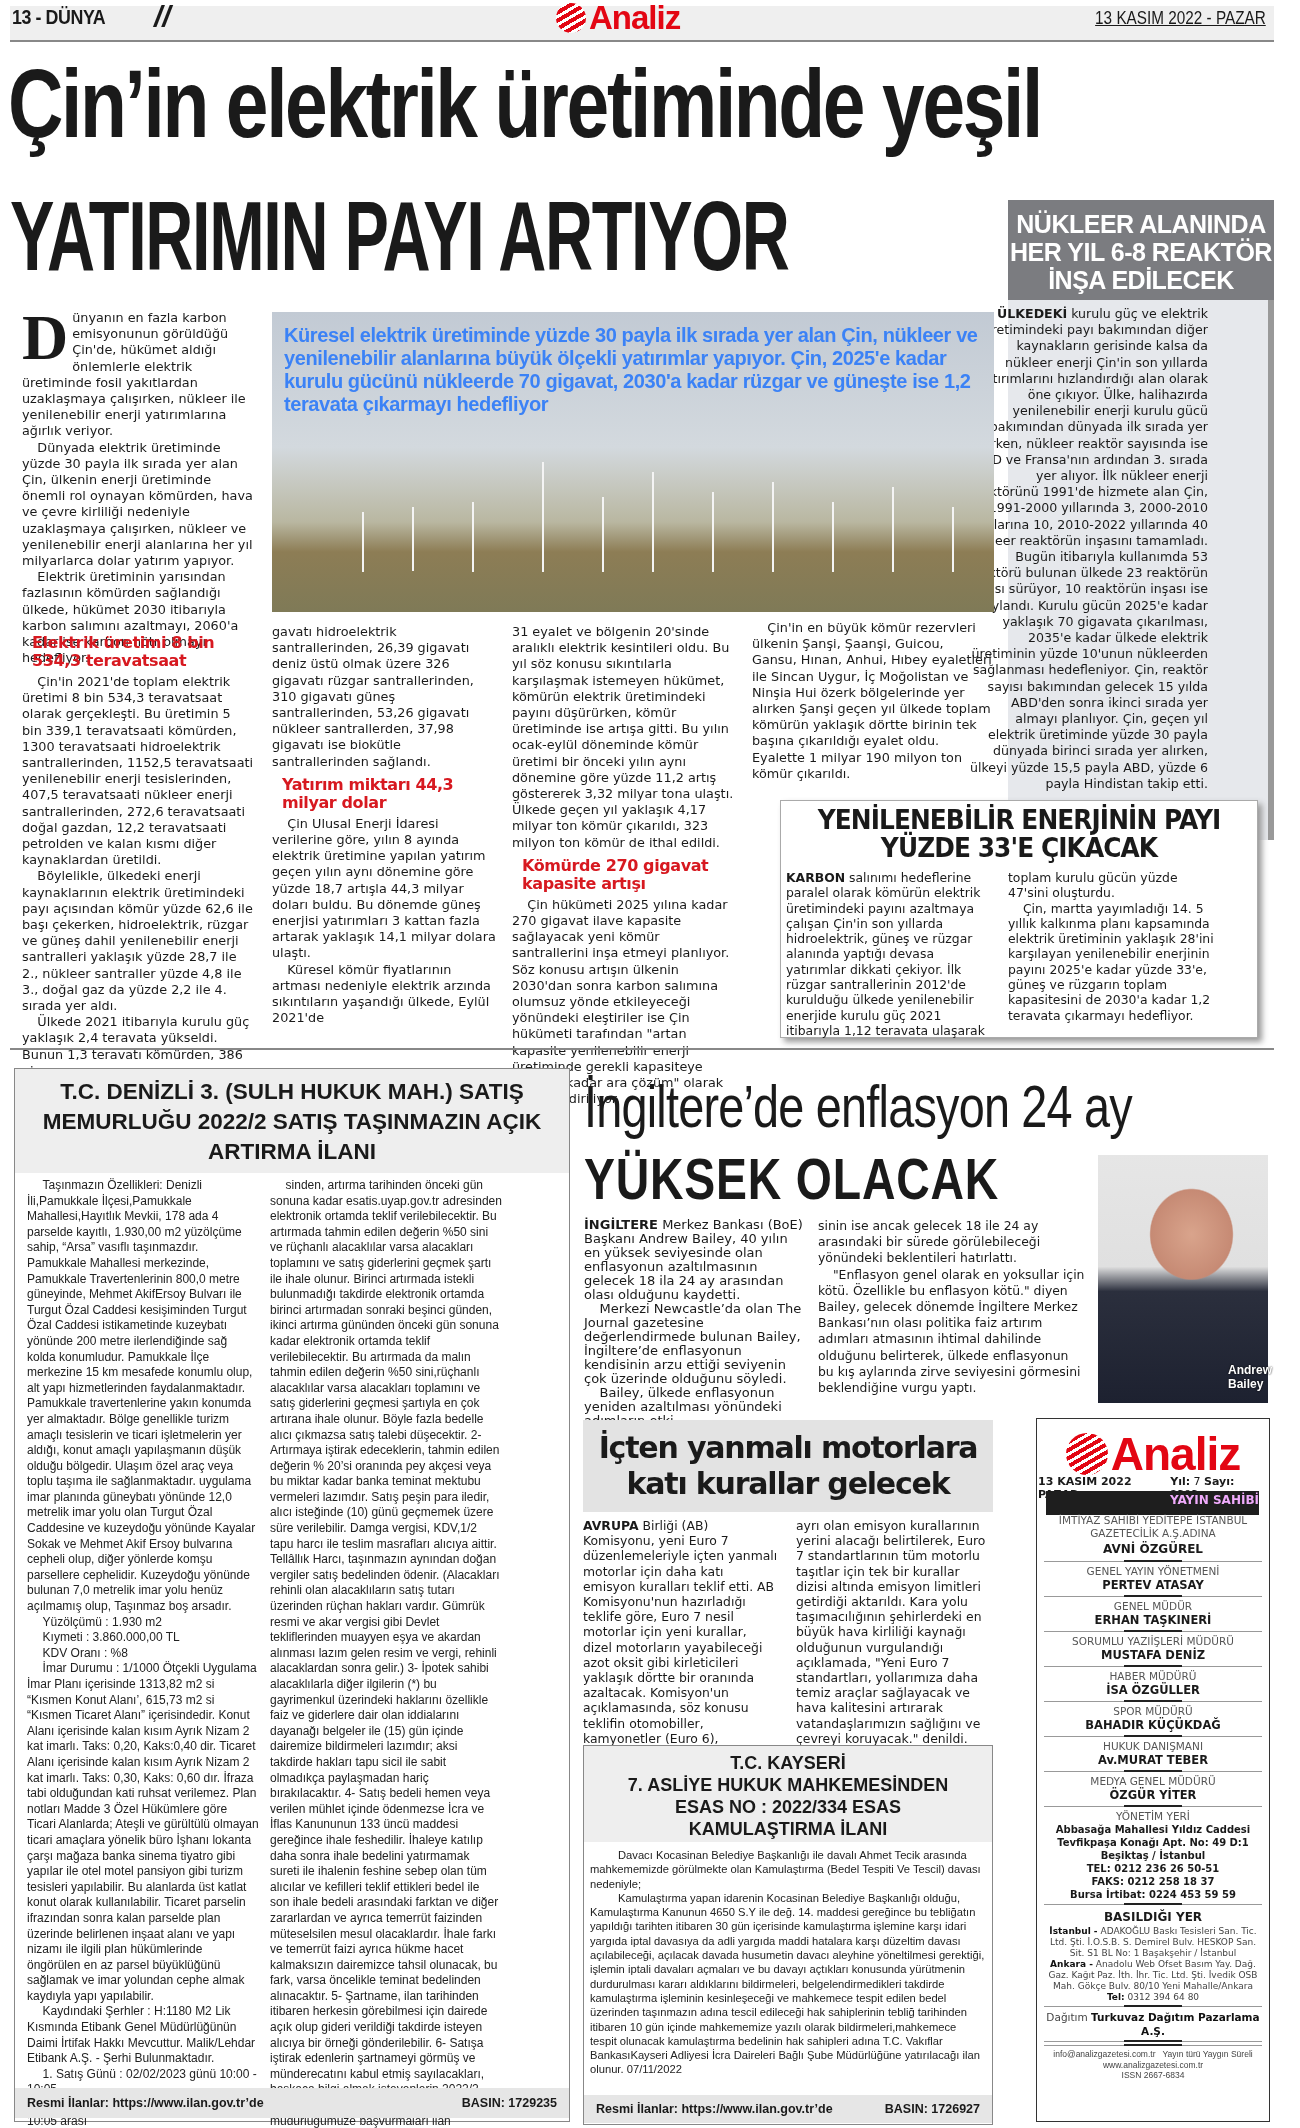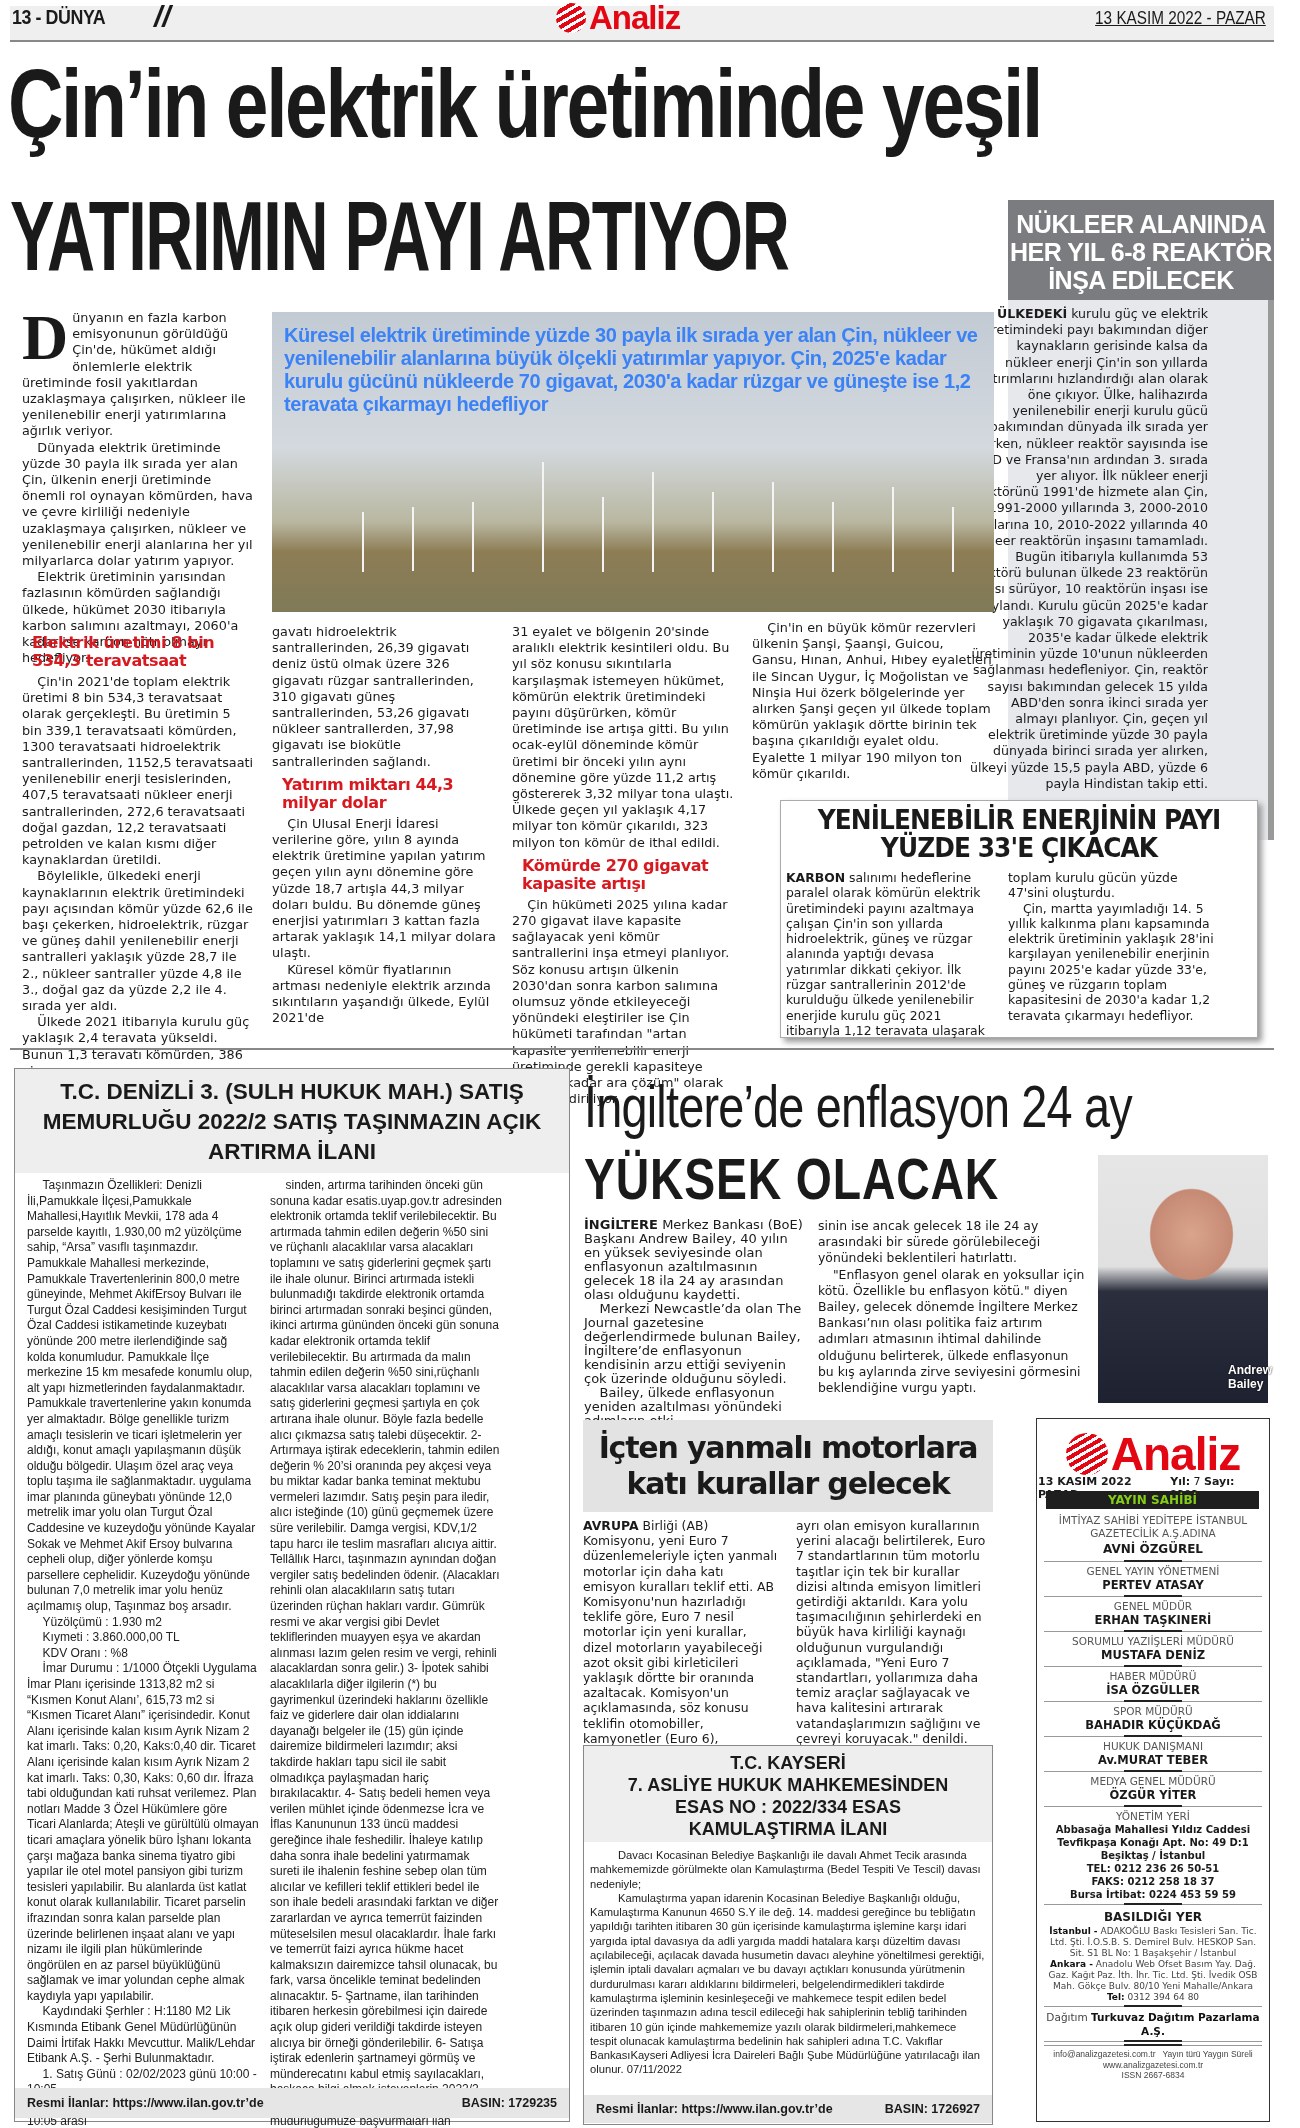--- a/index.html
+++ b/index.html
@@ -81,21 +81,21 @@
   #kay-foot { left: 584px; top: 2095px; width: 408px; height: 28px; background: #e6e6e6; font: bold 12.5px "Liberation Sans", sans-serif; display: flex; justify-content: space-between; align-items: center; padding: 0 12px; }
 
   
   #imp-box { left: 1036px; top: 1418px; width: 234px; height: 704px; border: 1px solid #333; background: #fff; }
   #imp-logo { left: 1044px; top: 1430px; width: 218px; display: flex; align-items: center; justify-content: center; }
   #imp-logo .logo-mark { width: 42px; height: 42px; }
   #imp-logo .logo-text { font-size: 46px; line-height: 48px; }
   #imp-date { left: 1032px; top: 1475px; width: 236px; font: bold 11px "DejaVu Sans", sans-serif; display: flex; justify-content: space-between; padding: 0 6px; }
   #imp-date .ys { font-weight: normal; }
   #imp-date .ys b { font-weight: bold; }
-  #imp-band { left: 1046px; top: 1491px; width: 213px; height: 18px; background: #1e1e1e; color: #84cc16; font: bold 12px "DejaVu Sans", sans-serif; text-align: center; line-height: 18px; }
+  #imp-band { left: 1046px; top: 1491px; width: 213px; height: 24px; background: #1e1e1e; color: #f0abfc; font: bold 12px "DejaVu Sans", sans-serif; text-align: right; line-height: 18px; }
   #imp-list { left: 1044px; top: 1514px; width: 218px; text-align: center; }
   .imp-role { font: 10.5px "DejaVu Sans", sans-serif; color: #555; line-height: 13px; }
   .imp-name { font: bold 11.5px "DejaVu Sans", sans-serif; line-height: 15px; }
   .imp-name.big { font-size: 12px; line-height: 18px; }
   .imp-sep { height: 1px; background: #999; margin: 3px 0; position: relative; }
   .imp-sep::after { content: ""; position: absolute; left: 80px; width: 58px; top: -1px; height: 2px; background: #222; }
   .imp-addr { font: bold 10px "DejaVu Sans", sans-serif; line-height: 13px; }
   .imp-small { font: 9px "DejaVu Sans", sans-serif; color: #444; line-height: 11px; }
   .imp-small b { color: #111; }
   .imp-fine { font: 8.5px "Liberation Sans", sans-serif; color: #444; line-height: 10.5px; }

